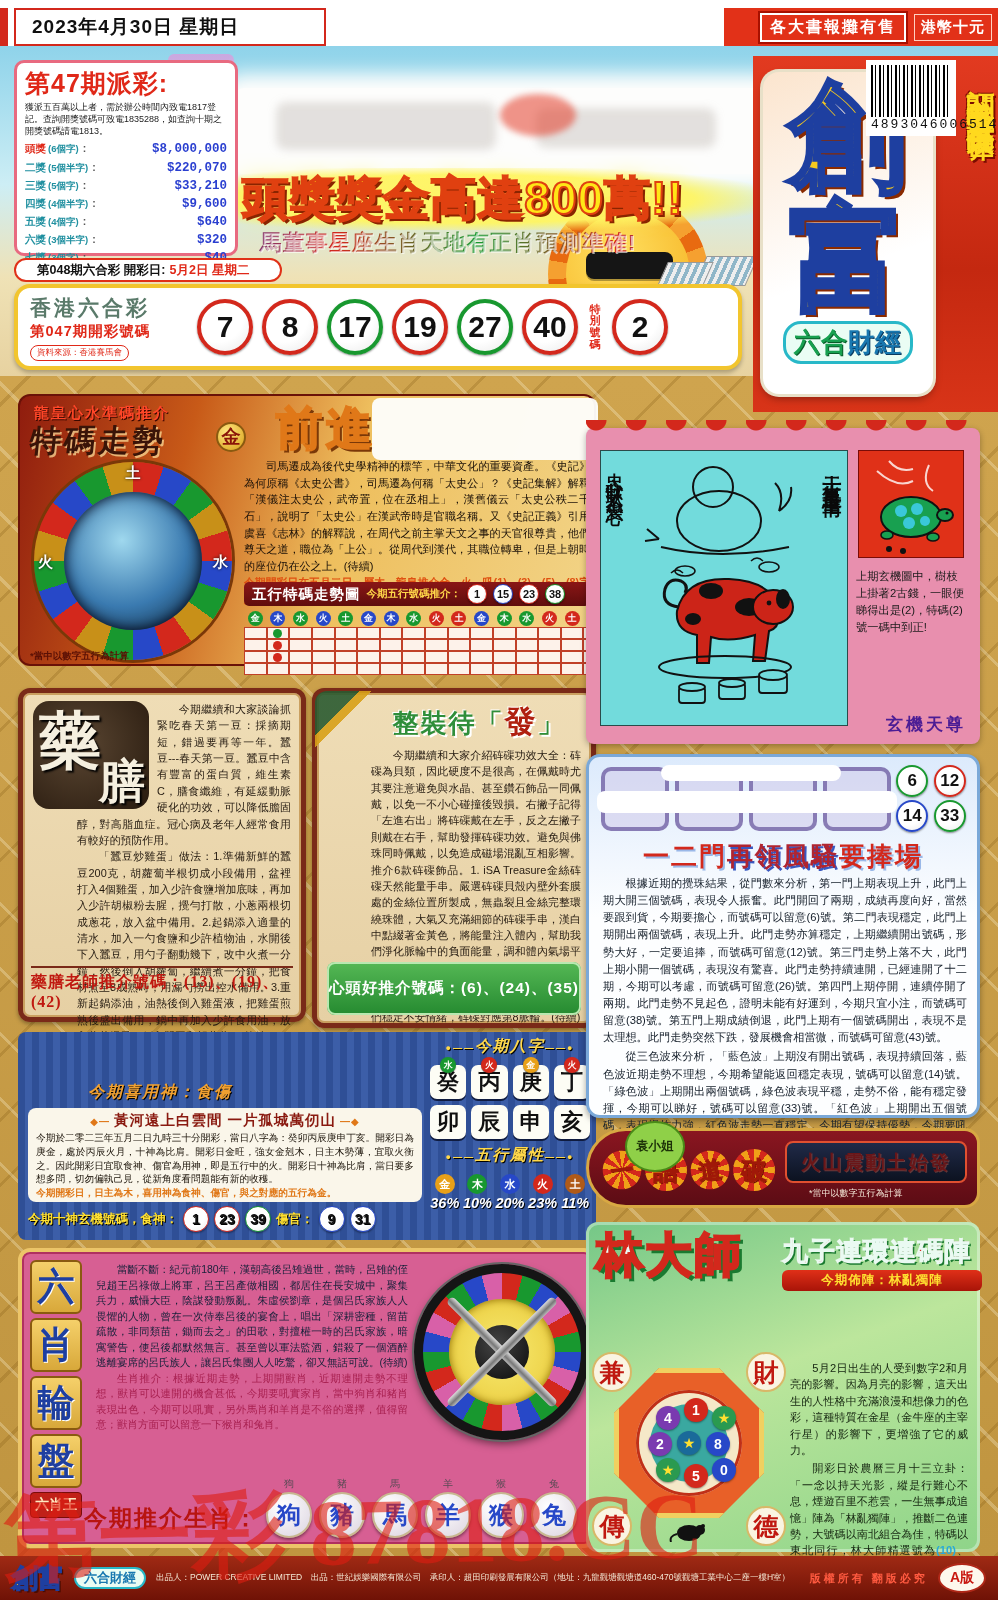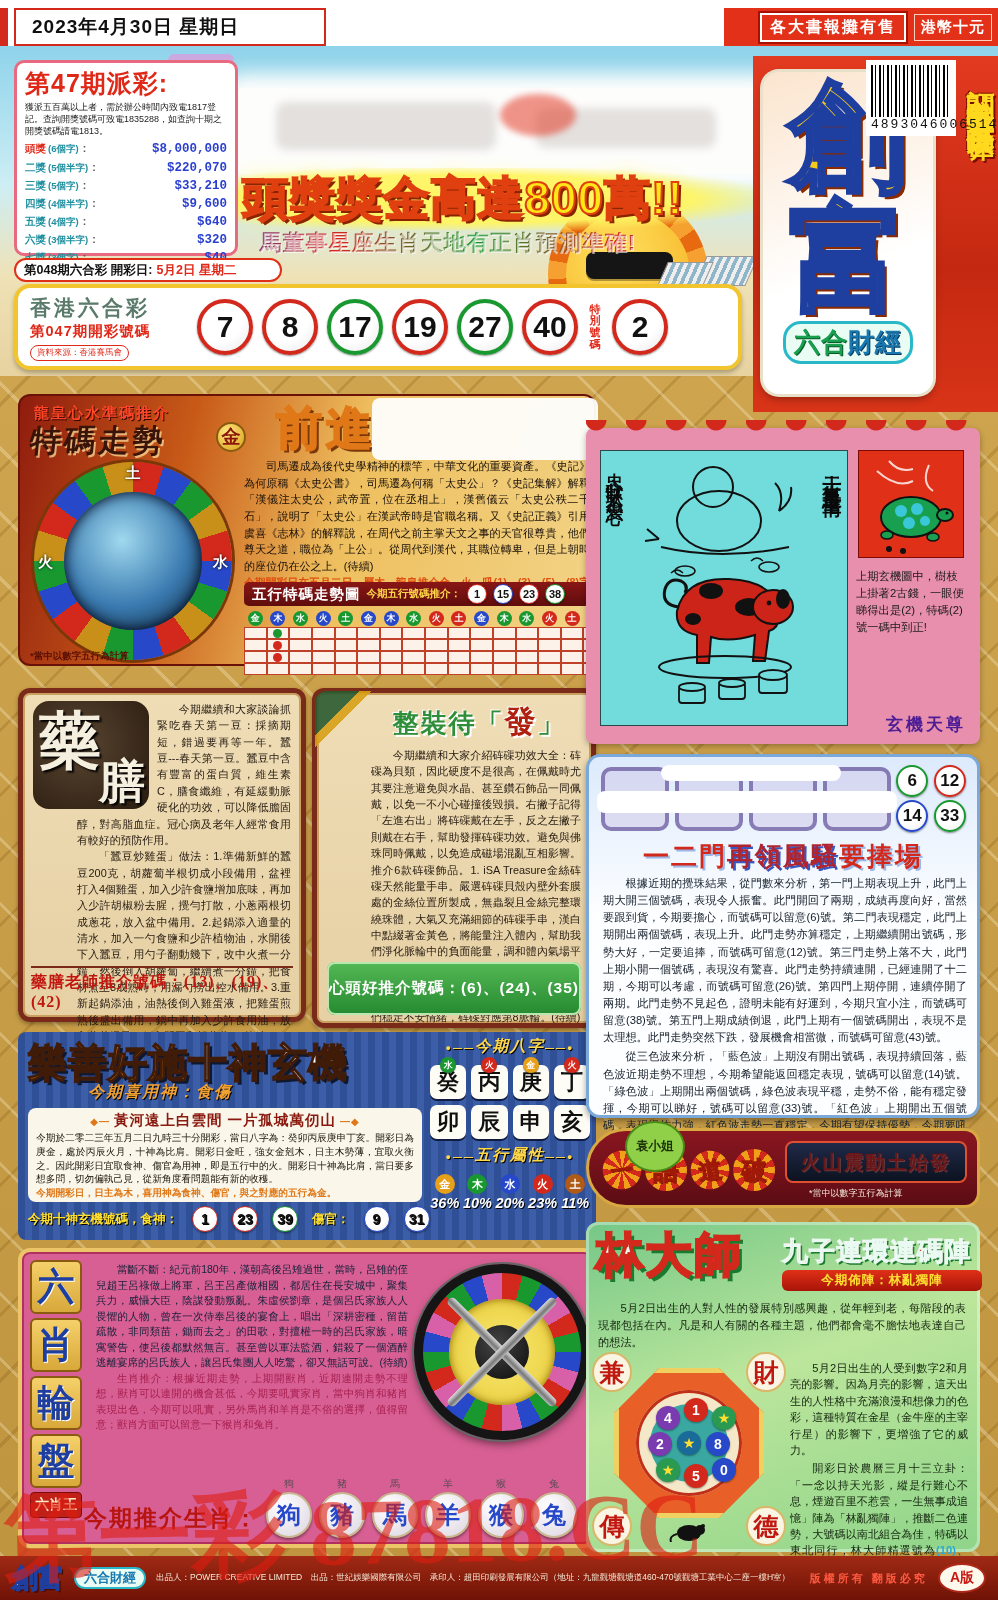--- a/index.html
+++ b/index.html
@@ -64,21 +64,21 @@
   .payout h2{margin:0;font-size:25px;font-weight:900;color:#e02818;letter-spacing:1px;}
   .pnote{font-size:9px;line-height:1.35;color:#222;margin:1px 0 3px;}
   .prow{display:flex;align-items:baseline;font-size:10.5px;font-weight:bold;line-height:1.45;}
   .prow .pl{color:#2090a0;}
   .prow.first .pl{color:#e02818;}
   .prow.last .pl{color:#18982f;}
   .prow .pu{color:#2090a0;font-size:9.5px;margin-left:2px;}
   .prow .pc{margin:0 4px;color:#555;}
   .prow .pa{margin-left:auto;color:#2a3fd0;font-size:12.5px;font-family:"Liberation Mono","DejaVu Sans Mono",monospace;font-weight:bold;}
   .nextdraw{left:14px;top:212px;width:268px;height:24px;background:#fff;border:2px solid #e03118;border-radius:13px;
-    display:flex;align-items:center;padding:0 8px;font-size:12.5px;font-weight:bold;gap:4px;z-index:5;}
+    display:flex;align-items:center;padding:0 21px;font-size:12.5px;font-weight:bold;gap:4px;z-index:5;}
   .nextdraw .nd2{color:#e02818;}
   
   .results{left:14px;top:238px;width:728px;height:86px;background:#fff;border:4px solid #f2c52e;border-radius:16px;
     display:flex;align-items:center;gap:9px;padding:0 12px;z-index:5;box-shadow:0 3px 4px rgba(0,0,0,.25);}
   .resinfo{width:158px;flex:none;}
   .res-name{font-size:21px;color:#5a7a6a;font-weight:bold;letter-spacing:3px;}
   .res-round{font-size:14.5px;color:#e02818;font-weight:bold;letter-spacing:1px;}
   .res-src{display:inline-block;font-size:8.5px;color:#e02818;border:1px solid #e02818;border-radius:9px;padding:1px 6px;margin-top:2px;}
   .speclab{width:16px;font-size:11px;font-weight:bold;color:#e02818;line-height:1.05;text-align:center;flex:none;}
   
@@ -166,21 +166,21 @@
     color:#f09018;-webkit-text-stroke:1.5px #401c08;text-shadow:3px 3px 0 #101830;}
   .pD-t1 .w{color:#fff;}
   .pD-sub{position:absolute;left:70px;top:50px;font-size:16px;font-weight:900;color:#f0a030;
     text-shadow:1px 1px 0 #000;letter-spacing:2px;font-style:italic;}
   .pD-box{position:absolute;left:10px;top:76px;width:394px;height:94px;background:#faf6ea;border-radius:8px;padding:2px 8px;}
   .pD-hl{text-align:center;color:#8a1a10;font-weight:900;font-size:14.5px;letter-spacing:1px;margin:1px 0;}
   .pD-hl::before,.pD-hl::after{content:"◆—";color:#e07818;font-size:10px;margin:0 4px;}
   .pD-hl::after{content:"—◆";}
   .pD-box p{margin:0;font-size:9.7px;line-height:1.42;text-align:justify;color:#1a1208;}
   .pD-note{color:#e07818!important;font-weight:bold;}
-  .pD-nums{position:absolute;left:10px;top:174px;display:flex;align-items:center;gap:14px;
+  .pD-nums{position:absolute;left:10px;top:174px;display:flex;align-items:center;gap:5px;
     color:#ffe030;font-weight:900;font-size:12.5px;text-shadow:1px 1px 0 #000;text-align:right;}
   .pD-right{position:absolute;left:412px;top:2px;width:160px;}
   .pD-rh{ text-align:center;color:#ffd84a;font-weight:900;font-size:15.5px;font-style:italic;letter-spacing:2px;
     text-shadow:1px 1px 0 #000;margin:2px 0 8px;}
   .pD-rh::before{content:"●——";font-size:9px;}
   .pD-rh::after{content:"——●";font-size:9px;}
   .tilerow{display:grid;grid-template-columns:repeat(4,1fr);gap:5px;margin-bottom:6px;}
   .tile{position:relative;height:34px;background:#fdfdf5;border-radius:7px;box-shadow:0 2px 0 #101c40;
     display:flex;align-items:center;justify-content:center;font-size:22px;font-weight:900;color:#101010;}
   .tile .el{position:absolute;left:50%;top:-8px;transform:translateX(-50%);width:16px;height:16px;border-radius:50%;
@@ -571,21 +571,20 @@
     <div class="panel parch pC" data-interactable="false">
       <div class="roof" data-interactable="false"></div>
       <div class="pC-title" data-interactable="false">
         <span data-interactable="false">整裝待「</span><span class="fa" data-interactable="false">發</span><span data-interactable="false">」</span>
       </div>
       <p data-interactable="false">今期繼續和大家介紹砗磲功效大全：砗磲為貝類，因此硬度不是很高，在佩戴時尤其要注意避免與水晶、甚至鑽石飾品一同佩戴，以免一不小心碰撞後毀損。右撇子記得「左進右出」將砗磲戴在左手，反之左撇子則戴在右手，幫助發揮砗磲功效。避免與佛珠同時佩戴，以免造成磁場混亂互相影響。推介6款砗磲飾品。1. iSA Treasure金絲砗磲天然能量手串。嚴選砗磲貝殼內壁外套膜處的金絲位置所製成，無蟲裂且金絲完整環繞珠體，大氣又充滿細節的砗磲手串，漢白中點綴著金黃色，將能量注入體內，幫助我們淨化脈輪中的負面能量，調和體內氣場平衡。2. vveda amber鈦金玉髓砗磲手串。鈦金對應太陽神經叢，能增加我們的信心與勇氣，清除負面能量；玉髓對應臍輪，幫助我們穩定不安情緒，砗磲對應第8脈輪。(待續)</p>
       <div class="pC-foot" data-interactable="false">心頭好推介號碼：(6)、(24)、(35)</div>
     </div>
 
     <div class="panel pD" data-interactable="false">
-      <div class="pD-t1" data-interactable="false"><span data-interactable="false">樂善好施</span><span class="w" data-interactable="false">十神玄機</span></div>
       <div class="pD-sub" data-interactable="false">今期喜用神：食傷</div>
       <div class="pD-box" data-interactable="false">
         <div class="pD-hl" data-interactable="false">黃河遠上白雲間 一片孤城萬仞山</div>
         <p data-interactable="false">今期於二零二三年五月二日九時三十分開彩，當日八字為：癸卯丙辰庚申丁亥。開彩日為庚金，處於丙辰火月，十神為比肩。開彩日金旺，強女金剋木，日主木勢薄，宜取火衡之。因此開彩日宜取食神、傷官為用神，即是五行中的火。開彩日十神為比肩，當日要多想多問，切勿偏執己見，從新角度看問題能有新的收穫。</p>
         <p class="pD-note" data-interactable="false">今期開彩日，日主為木，喜用神為食神、傷官，與之對應的五行為金。</p>
       </div>
       <div class="pD-nums" data-interactable="false">
         <span data-interactable="false">今期十神玄機號碼，食神：</span>
         <span class="ball b26" data-interactable="false" data-color="red">
             <b>1</b>
@@ -807,23 +806,20 @@
       <div class="hplate" data-interactable="false">
           <span data-interactable="false">火山震動土始發</span>
         </div>
       <div class="pH-cap" data-interactable="false">*當中以數字五行為計算</div>
     </div>
 
     <div class="panel pI" data-interactable="false">
       <div class="pI-t1" data-interactable="false">林大師</div>
       <div class="pI-t2" data-interactable="false">九子連環連碼陣</div>
       <div class="pI-bar" data-interactable="false">今期佈陣：林亂獨陣</div>
-      <div class="pI-p1" data-interactable="false">
-          <p data-interactable="false">5月2日出生的人對人性的發展特別感興趣，從年輕到老，每階段的表現都包括在內。凡是和人有關的各種主題，他們都會毫不膽怯地表達自己的想法。</p>
-        </div>
       <div class="bagua" data-interactable="false">
         <div class="corner" style="left:-4px;top:-6px" data-interactable="false">兼</div>
         <div class="corner" style="right:-4px;top:-6px" data-interactable="false">財</div>
         <div class="corner" style="left:-4px;bottom:-2px" data-interactable="false">傳</div>
         <div class="corner" style="right:-4px;bottom:-2px" data-interactable="false">德</div>
         <div class="oct" data-interactable="false">
           <div class="ring"></div>
             <div class="core"></div>
           <span class="bn" style="left:42px;top:38px;background:#7a3ab0">4</span>
           <span class="bn" style="left:70px;top:30px;background:#d3281c">1</span>

